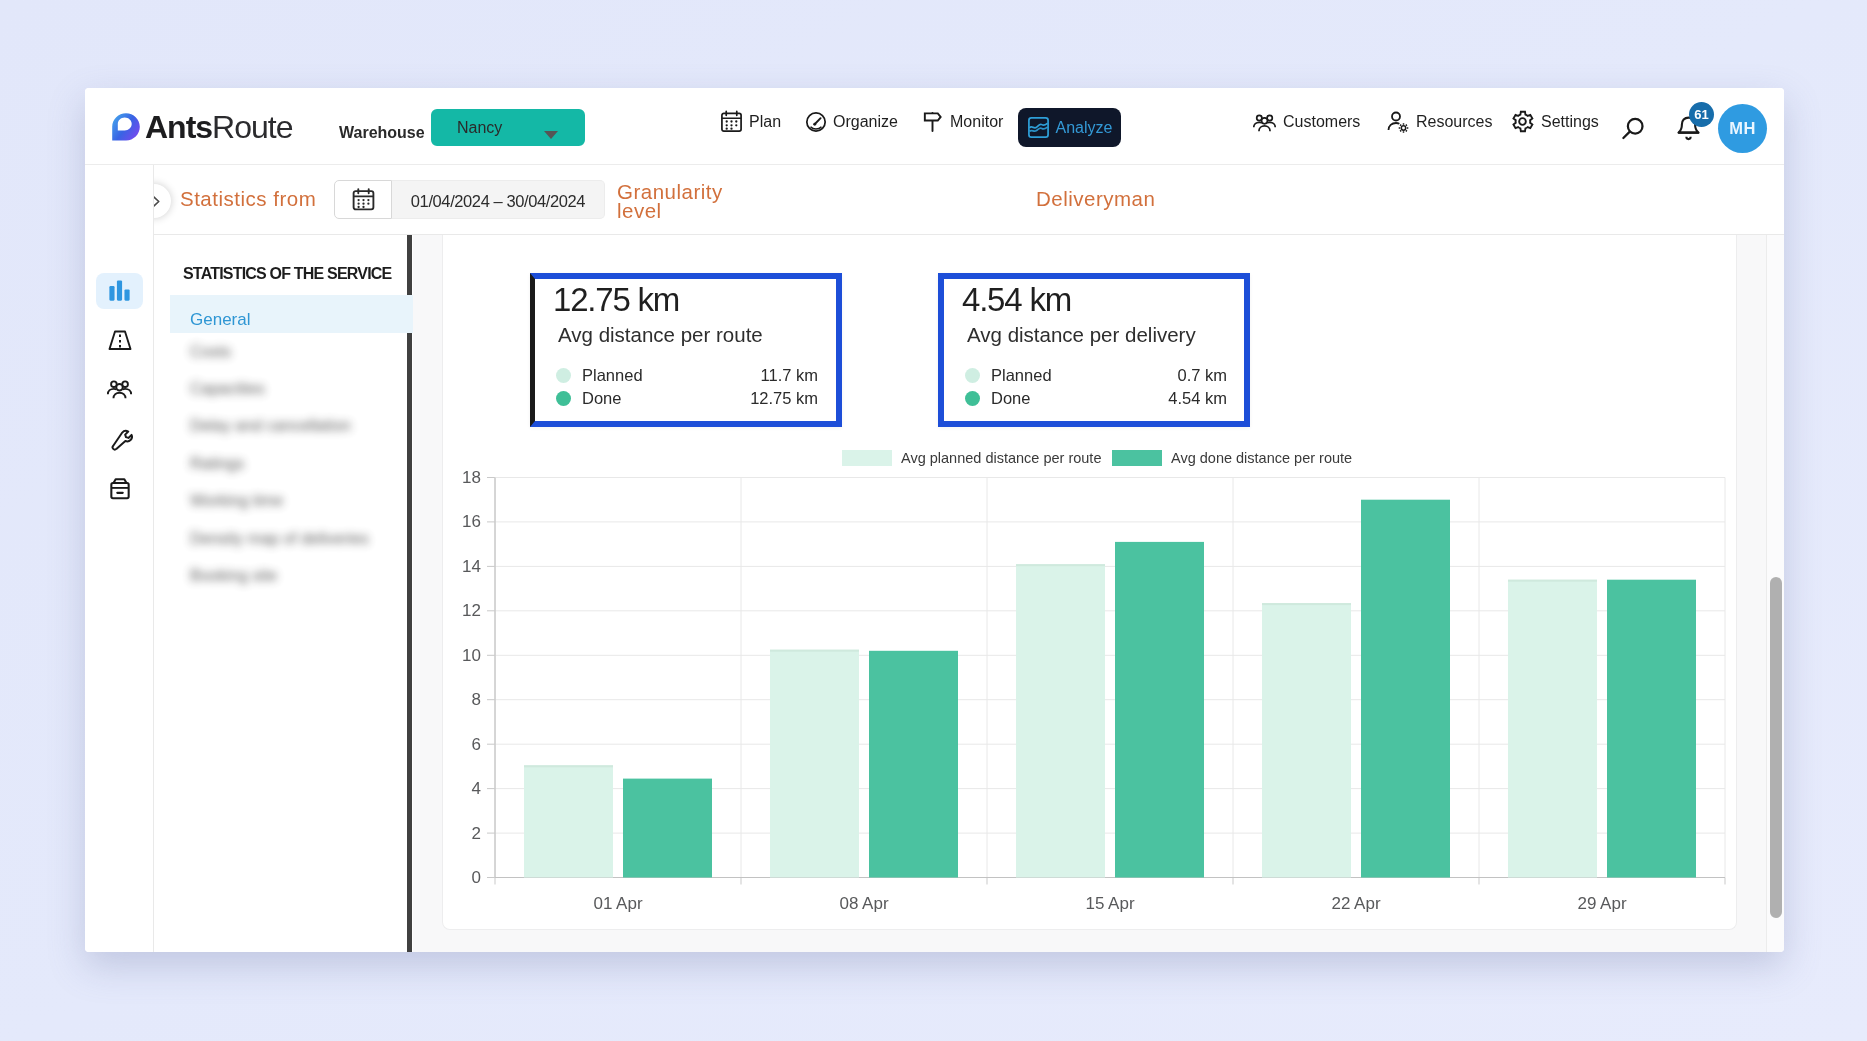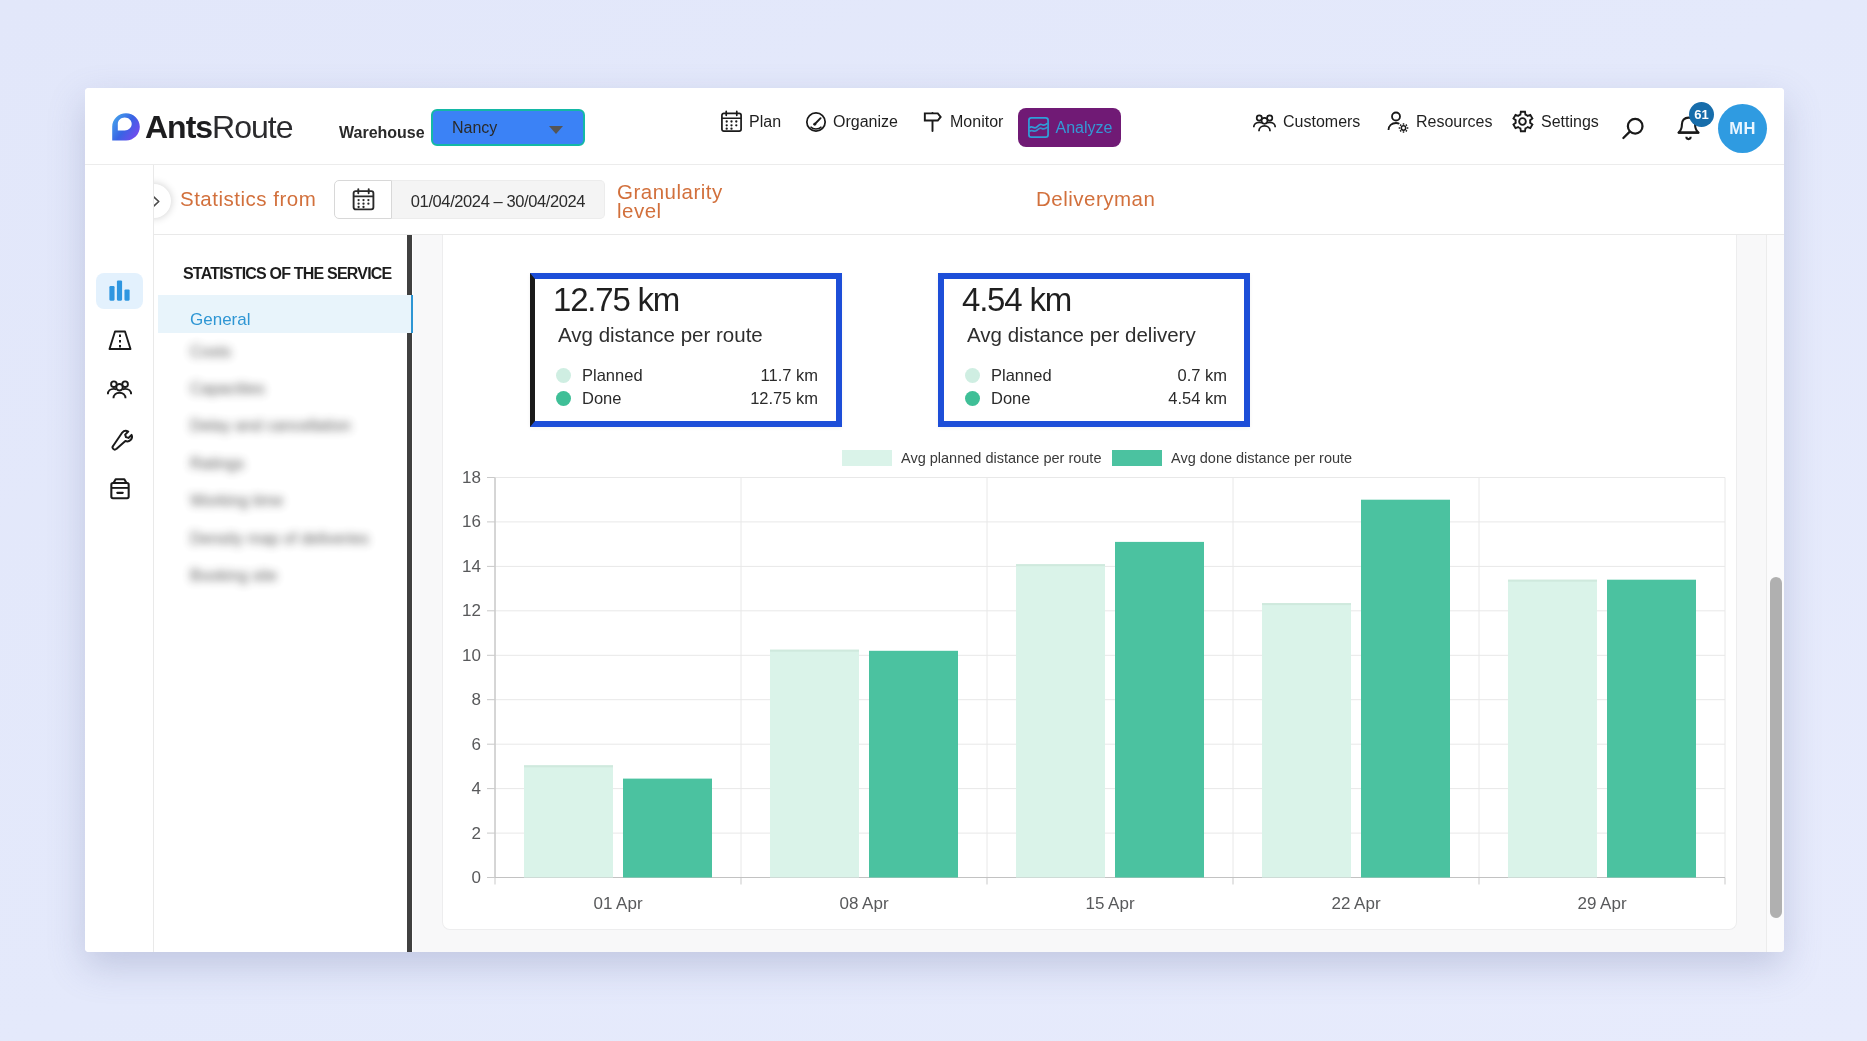--- a/index.html
+++ b/index.html
@@ -17,28 +17,28 @@
     box-shadow:0 14px 36px rgba(110,120,165,0.30);
     overflow:hidden;
   }
   
   .navbar { position:absolute; left:0; top:0; width:1699px; height:77px; background:#fff; border-bottom:1px solid #ececec; }
   .logo-text { position:absolute; left:60px; top:21px; font-size:32px; letter-spacing:-1px; color:#1d1d1f; }
   .logo-text b { font-weight:700; }
   .logo-text span { font-weight:400; color:#2b2b2e; }
   .nav-label { position:absolute; font-size:16px; color:#2a2a2a; }
   .select-box {
-    position:absolute; background:#3b82f6; border:2px solid #14b8a6; border-radius:6px;
+    position:absolute; background:#14b8a6; border:7px solid #14b8a6; border-radius:6px;
     font-size:16px; color:#2a2a2a; display:flex; align-items:center;
   }
   .caret { width:0; height:0; border-left:7px solid transparent; border-right:7px solid transparent; border-top:8px solid #555; position:absolute; }
   .navitem { position:absolute; top:0; height:67px; display:flex; align-items:center; gap:6px; font-size:16px; color:#1f1f1f; }
   .analyze-btn {
     position:absolute; left:933px; top:20px; width:103px; height:39px; border-radius:8px;
-    background:#701a75; color:#3399d6; display:flex; align-items:center; justify-content:center; gap:6px;
+    background:#0f172a; color:#3399d6; display:flex; align-items:center; justify-content:center; gap:6px;
     font-size:16px;
   }
   .badge61 {
     position:absolute; left:1604px; top:14px; width:25px; height:25px; border-radius:13px;
     background:#176dab; color:#fff; font-size:13px; font-weight:700; display:flex; align-items:center; justify-content:center;
   }
   .avatar {
     position:absolute; left:1633px; top:16px; width:49px; height:49px; border-radius:50%;
     background:#2f9be1; color:#eaf6ff; font-size:16.5px; font-weight:700; display:flex; align-items:center; justify-content:center;
     letter-spacing:0.5px;
@@ -55,21 +55,21 @@
   .date-box { position:absolute; left:238px; top:15px; width:213px; height:39px; background:#f4f4f4; border:1px solid #ececec; border-left:none; border-radius:0 5px 5px 0; display:flex; align-items:center; justify-content:center; font-size:16.5px; letter-spacing:-0.4px; color:#2c2c2c; padding-top:3px; }
   .weekly-box { position:absolute; left:587px; top:15px; width:248px; height:39px; background:#fff; border:1px solid #c9c9c9; border-radius:5px; display:flex; align-items:center; font-size:17px; color:#2c2c2c; padding-left:21px; }
   .deliv-box { position:absolute; left:1019px; top:15px; width:231px; height:39px; background:#fff; border:1px solid #c9c9c9; border-radius:5px; display:flex; align-items:center; font-size:15px; color:#2c2c2c; padding-left:13px; }
   
   .sidebar { position:absolute; left:0; top:77px; width:69px; height:787px; background:#fff; border-right:1px solid #e9e9e9; }
   .sideicon { position:absolute; left:0; width:69px; display:flex; justify-content:center; }
   .sel-bg { position:absolute; left:11px; top:108px; width:47px; height:36px; border-radius:8px; background:#e3f1fd; }
   
   .menu { position:absolute; left:69px; top:147px; width:258px; height:717px; background:#fff; border-right:5px solid #404040; }
   .menu-title { position:absolute; left:29px; top:30px; font-size:16px; font-weight:700; letter-spacing:-0.8px; color:#1d1d1d; }
-  .menu-item { position:absolute; left:4px; width:257px; height:38px; display:flex; align-items:center; padding-left:32px; padding-top:11px; font-size:17px; color:#333; }
+  .menu-item { position:absolute; left:16px; width:257px; height:38px; display:flex; align-items:center; padding-left:20px; padding-top:11px; font-size:17px; color:#333; }
   .menu-item.active { background:#e8f4fb; color:#2e96d4; border-right:4px solid #2e96d4; }
   .blurtext { filter:blur(4.5px); opacity:0.8; font-size:16px; }
   
   .content { position:absolute; left:328px; top:147px; width:1353px; height:717px; background:#f8f8f9; }
   .chartcard { position:absolute; left:29px; top:0px; width:1295px; height:695px; background:#fff; border:1px solid #ededee; border-top:none; border-radius:0 0 8px 8px; }
   .statcard { position:absolute; top:38px; width:312px; height:154px; background:#fff; border:6px solid #1d4ed8; box-shadow:0 1px 4px rgba(0,0,0,0.05); }
   .statcard .big { position:absolute; left:18px; top:2px; font-size:33px; font-weight:500; color:#1f1f1f; letter-spacing:-1.2px; }
   .statcard .sub { position:absolute; left:23px; top:44px; font-size:20.5px; color:#2e2e2e; }
   .statrow { position:absolute; left:21px; width:262px; height:20px; font-size:16.5px; color:#2b2b2b; }
   .statrow .dot { display:inline-block; width:15px; height:15px; border-radius:50%; margin-right:11px; vertical-align:-2px; }

